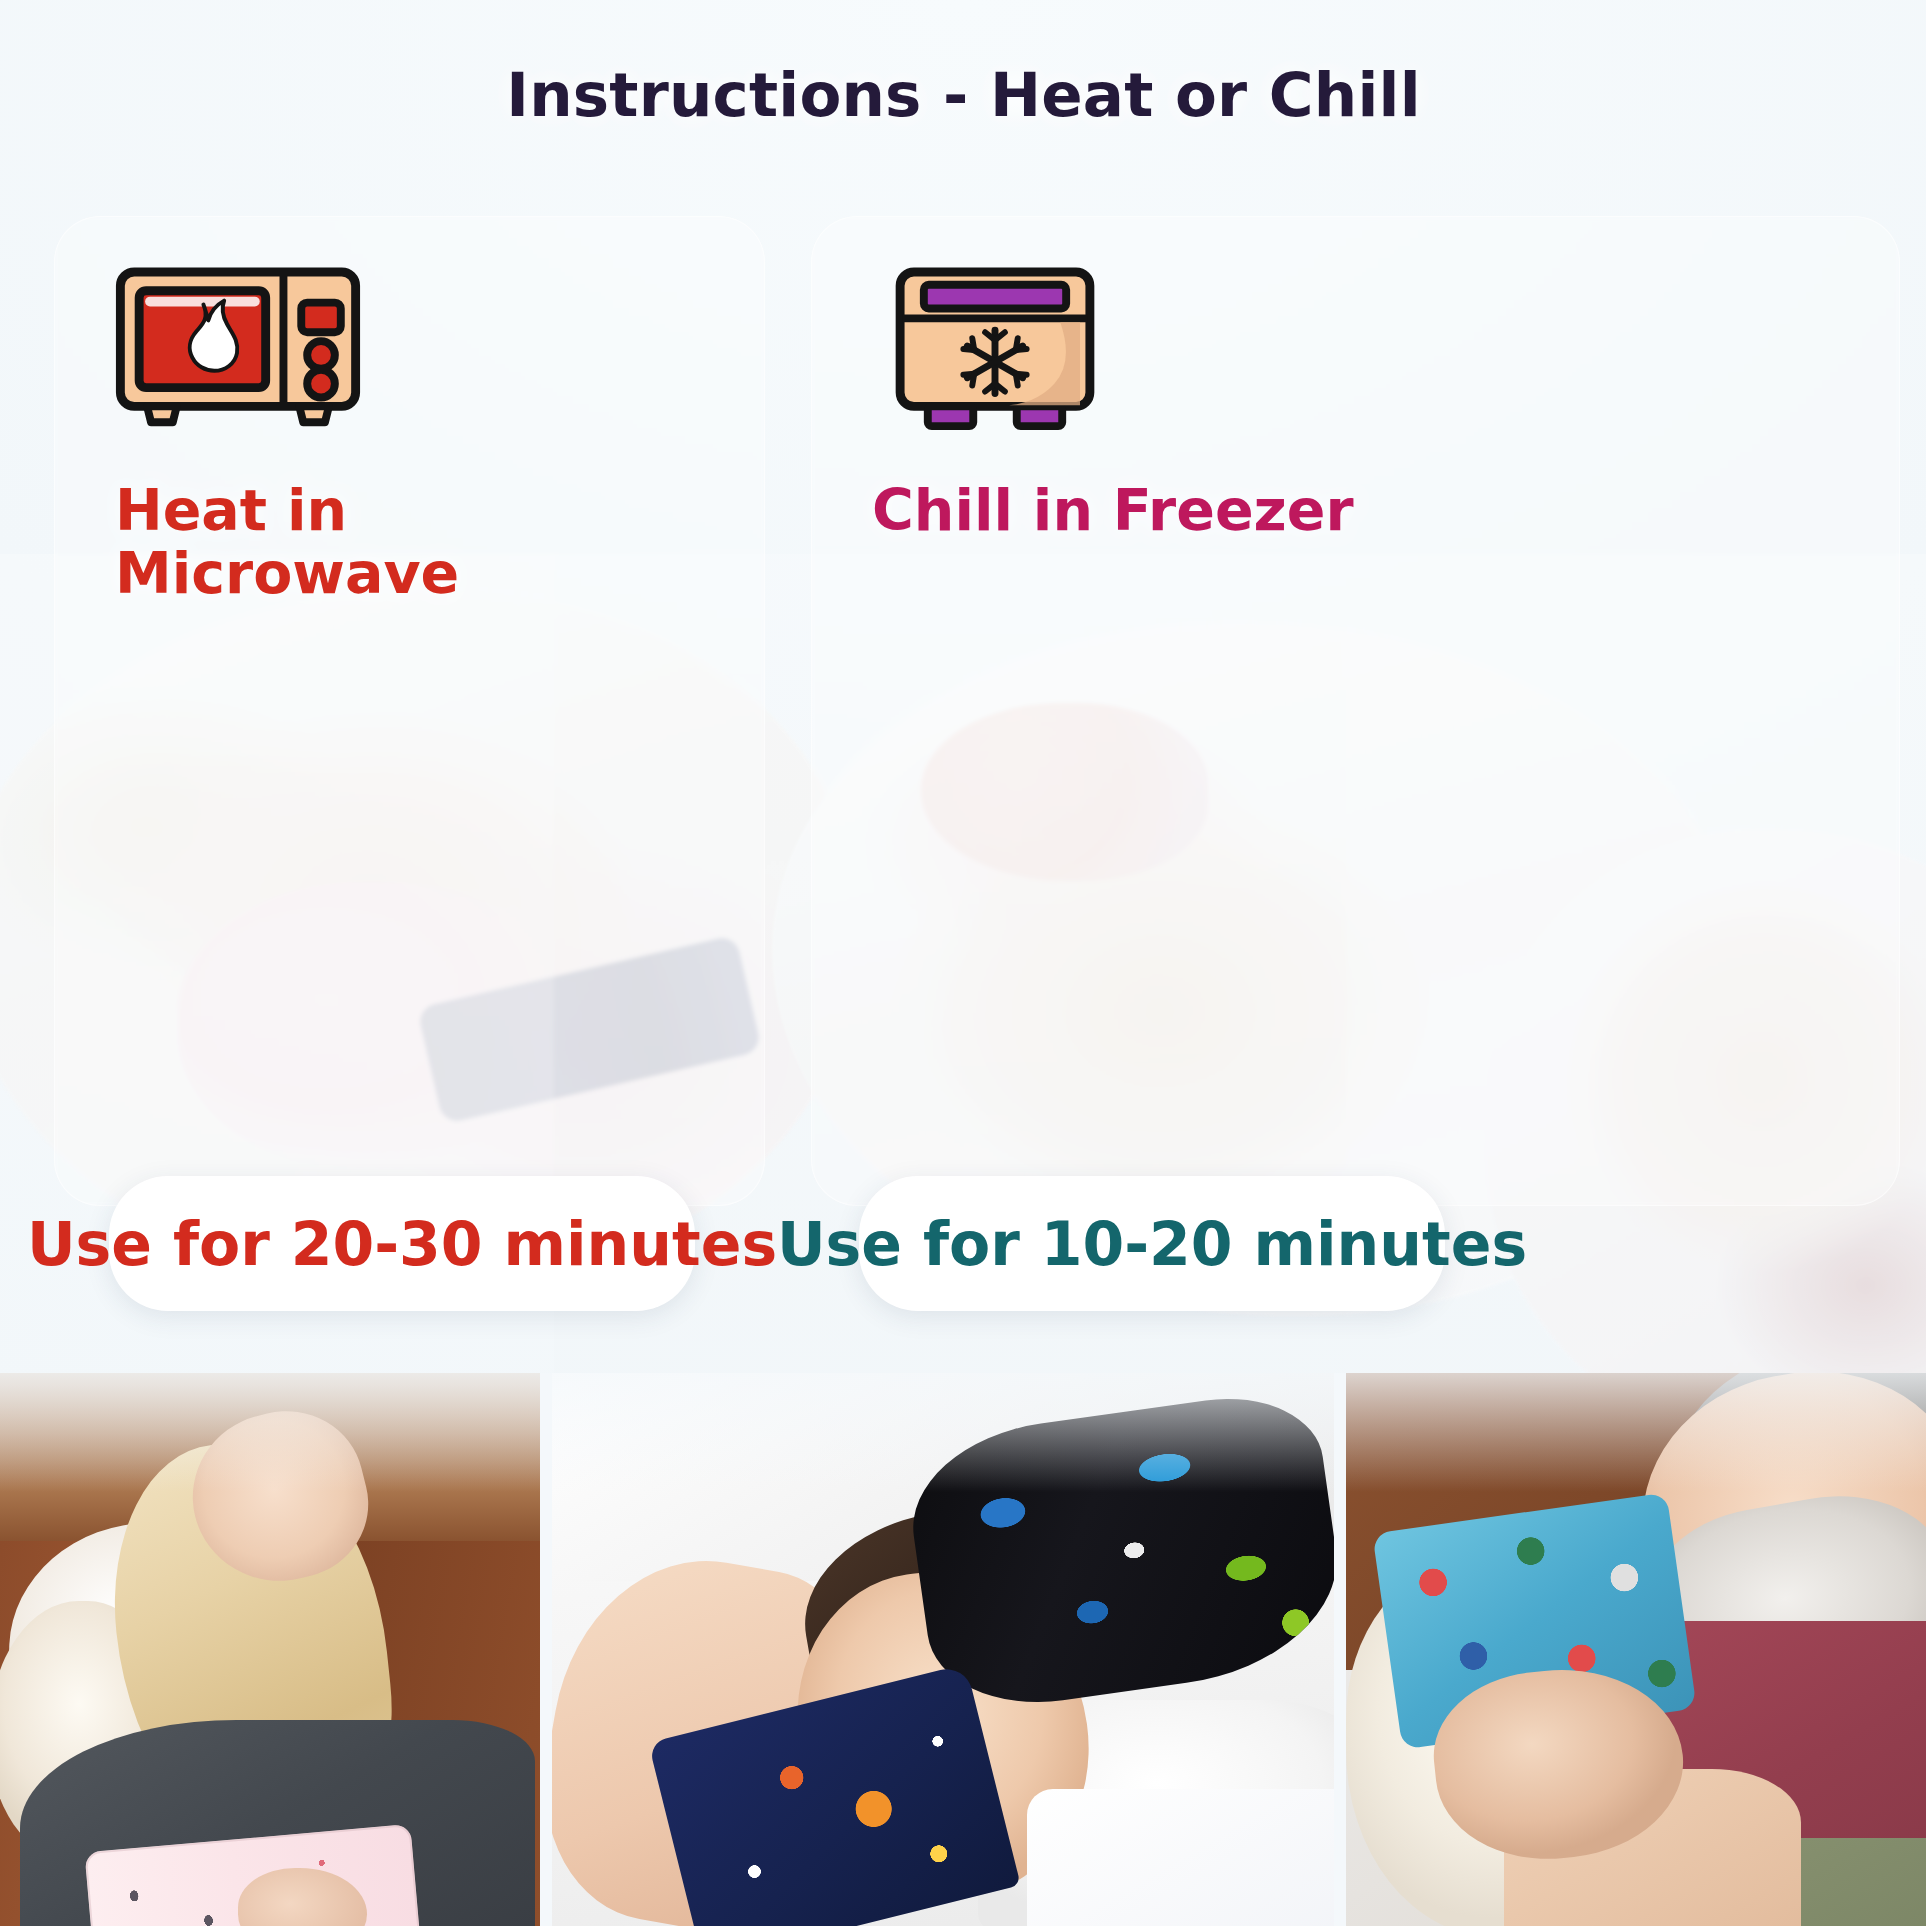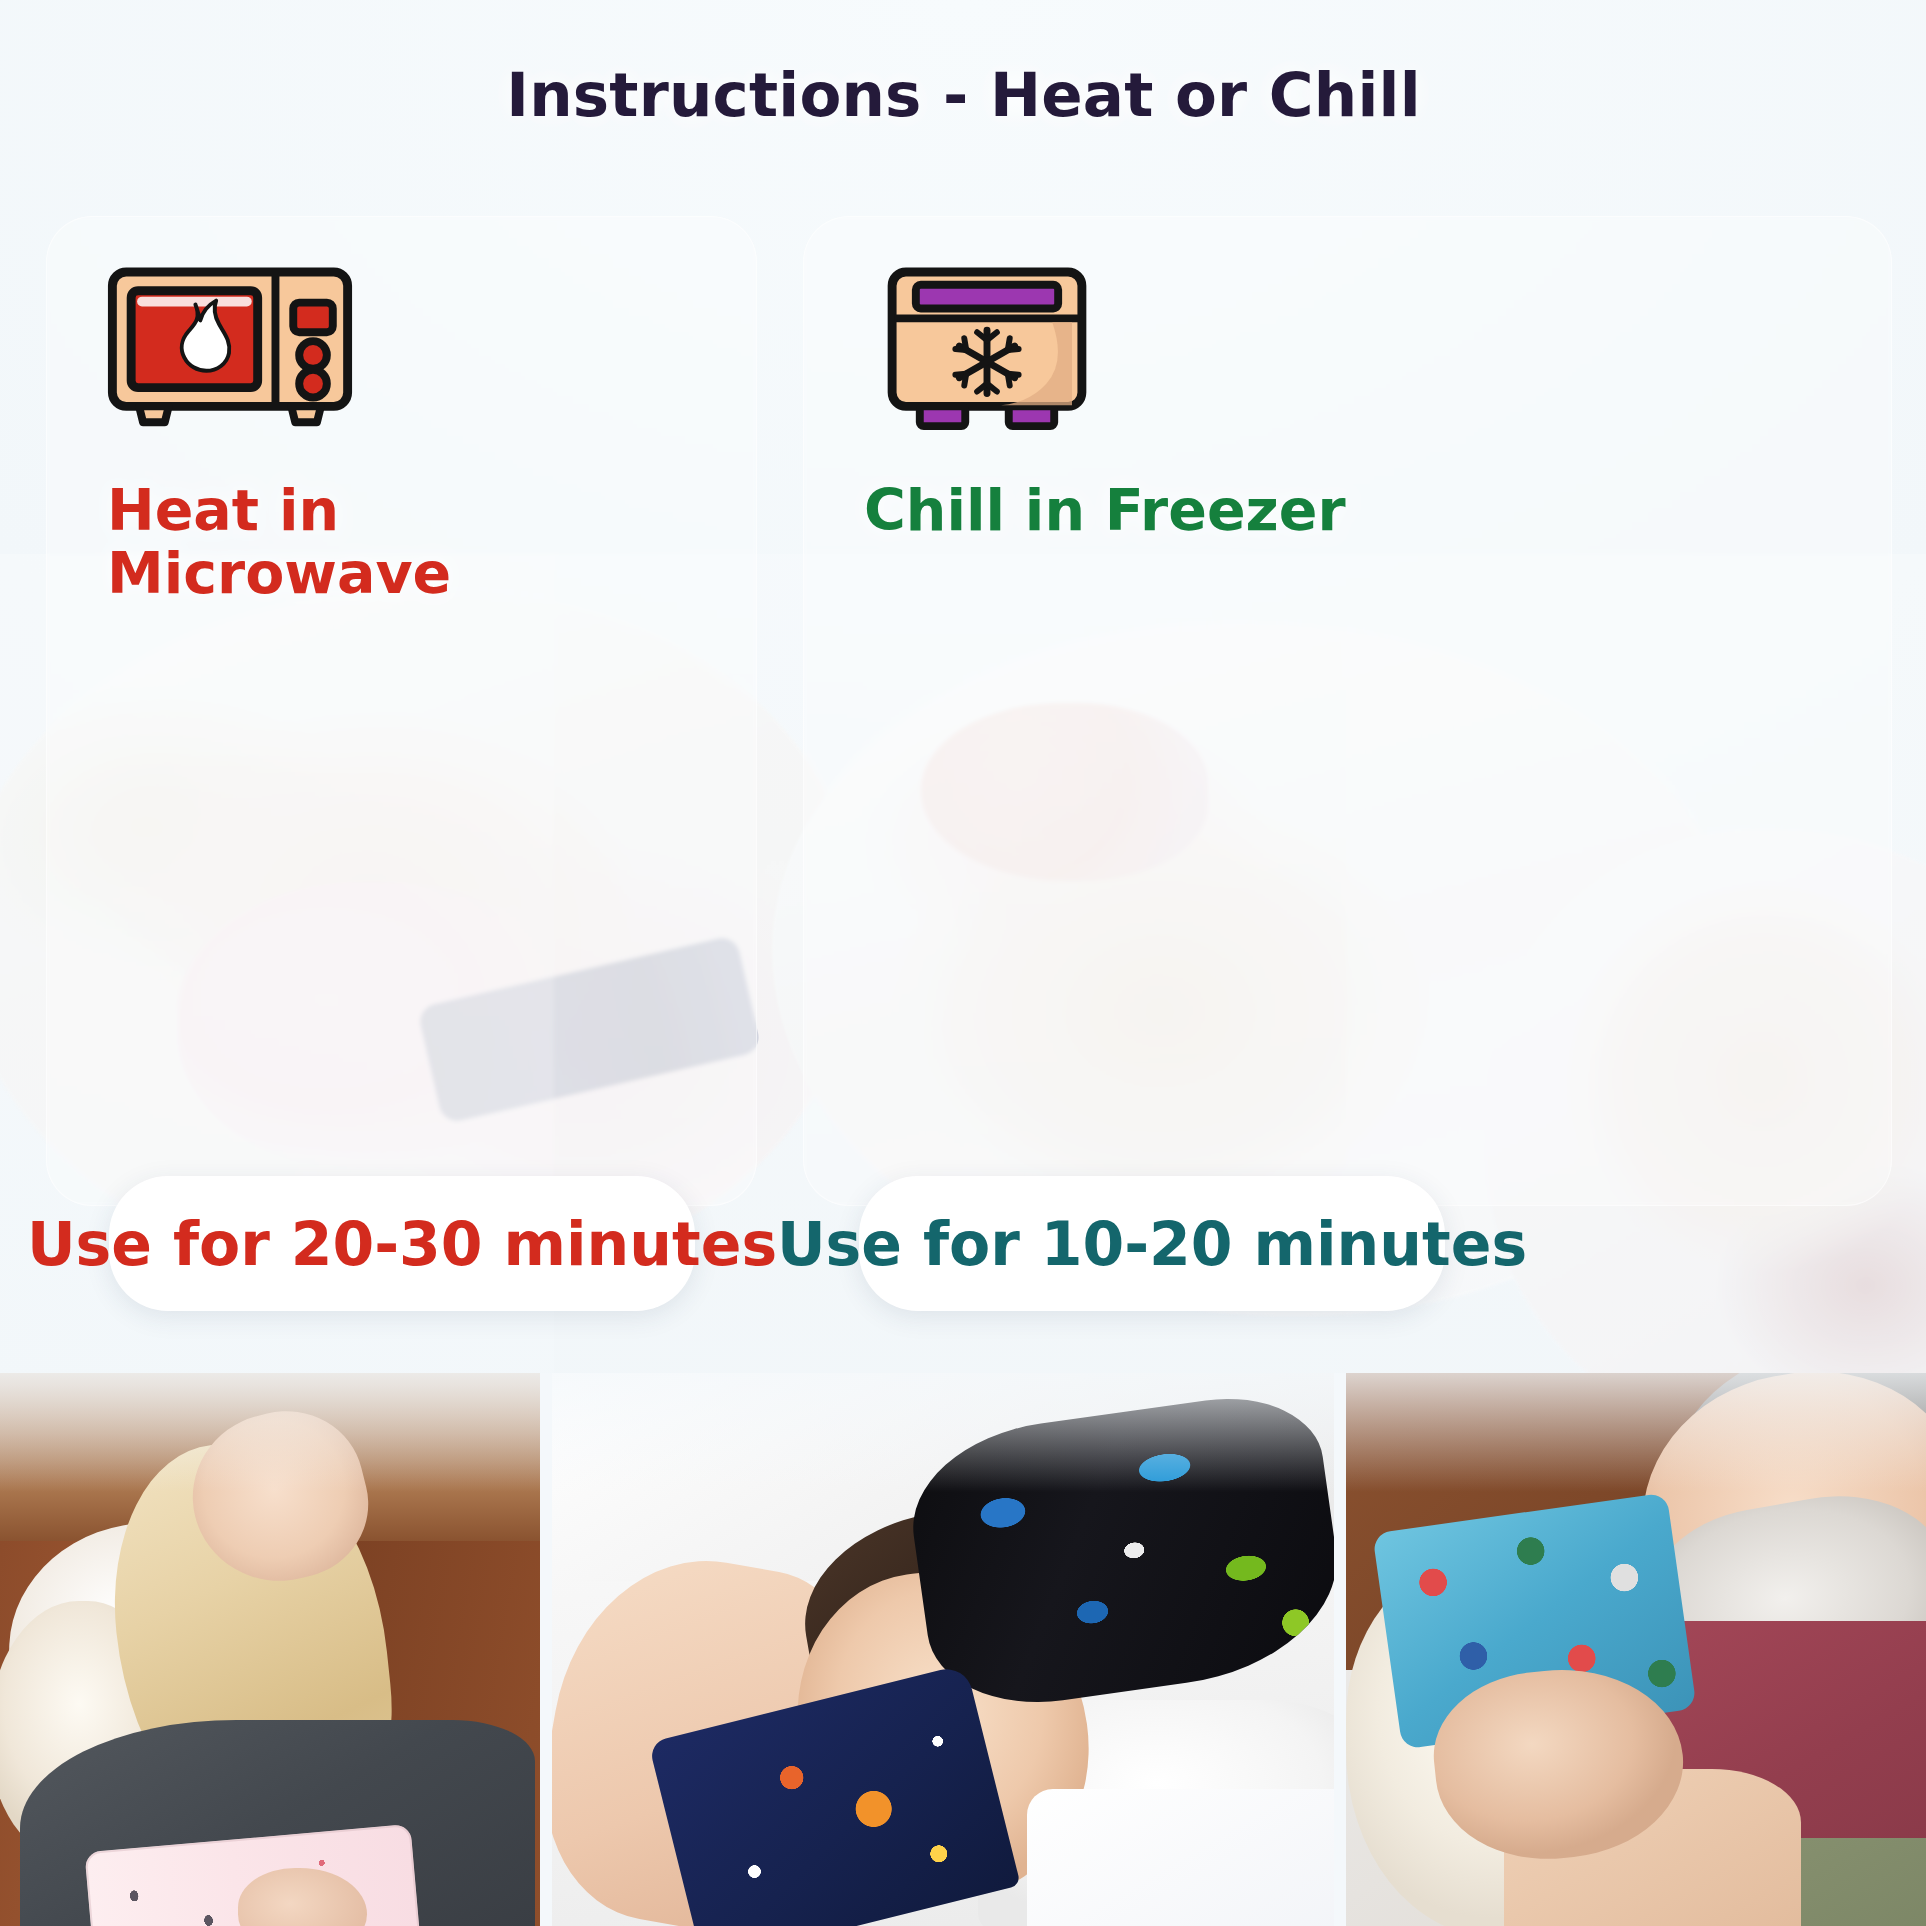--- a/index.html
+++ b/index.html
@@ -219,21 +219,21 @@
 
   .page-title{
     position:absolute;left:0;right:0;top:59px;
     text-align:center;
     font-size:61px;font-weight:bold;
     color:#241a3a;
     letter-spacing:0.2px;
     text-shadow:0 0 22px rgba(255,255,255,.95),0 0 42px rgba(255,255,255,.85);
   }
 
-  .cards{position:absolute;left:4px;right:0;top:216px;display:flex;}
+  .cards{position:absolute;left:12px;right:0;top:216px;display:flex;}
 
   .card{
     position:relative;
     border-radius:46px;
     background:rgba(255,255,255,.30);
     box-shadow:inset 0 0 0 1px rgba(255,255,255,.55);
     backdrop-filter:blur(2px);
     padding:51px 57px 0 61px;
     box-sizing:border-box;
   }
@@ -244,21 +244,21 @@
   .icon-wrap{width:246px;height:170px;position:relative;margin-bottom:42px;}
   .icon-wrap svg{display:block;}
 
   
   .card-heading{
     font-size:57px;font-weight:bold;line-height:1.1;
     margin:0 0 34px 0;
     text-shadow:0 0 18px rgba(255,255,255,.8);
   }
   .card-heading.heat{color:#d32b1e;}
-  .card-heading.chill{color:#15803d;}
+  .card-heading.chill{color:#be185d;}
 
   .card-body{
     font-size:56px;line-height:1.22;
     color:#241a3a;font-weight:400;
     margin:0;
     text-shadow:0 0 14px rgba(255,255,255,.55);
   }
 
   
   .pill{

